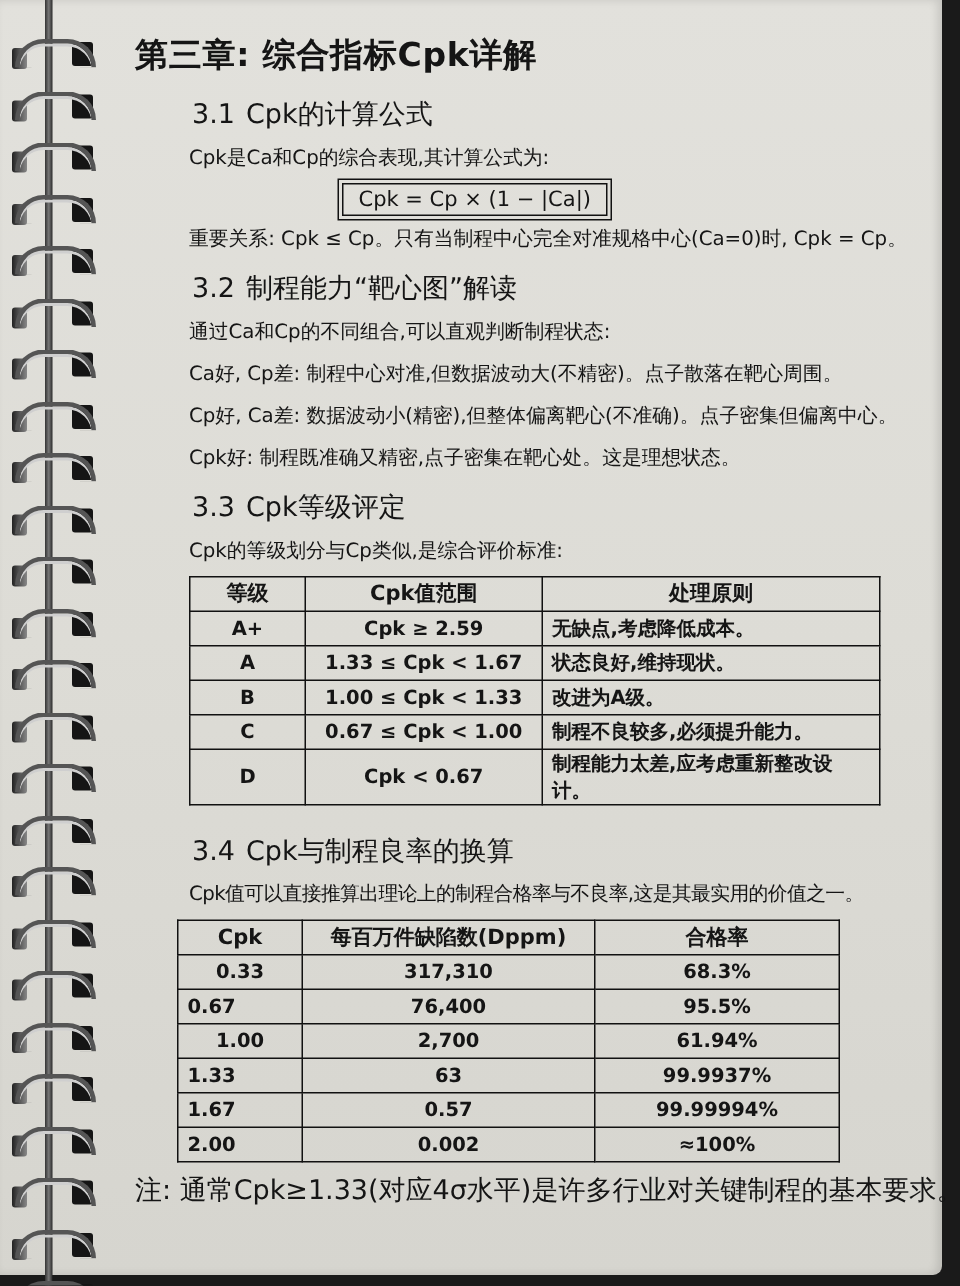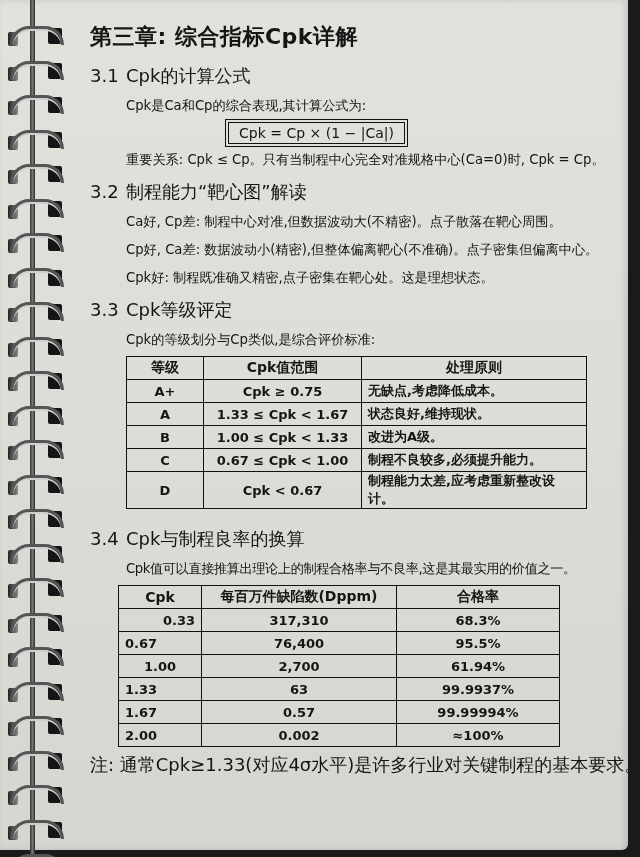--- a/index.html
+++ b/index.html
@@ -36,21 +36,21 @@
     box-shadow: inset 0 2px 0 #cfcfcf;
   }
   .ring .tail {
     position:absolute; left:2px; top:6px; width:10px; height:14px;
     background:linear-gradient(90deg,#222,#888);
     border-radius:2px;
   }
   .content { position:absolute; left:90px; top:22px; width:545px; }
   .chapter-title { font-size:22px; font-weight:bold; margin:0 0 12px 0; letter-spacing:0.5px; }
   .sec-title { font-size:18px; margin:0 0 6px 0; }
-  .sec-title .num { display:inline-block; width:36px; }
+  .sec-title .num { display:inline-block; width:36px;margin-left:38px; }
   .para { font-size:13.2px; margin:0 0 4px 36px; line-height:24px; white-space:nowrap; }
   .formula-wrap { margin:2px 0 4px 0; padding-left:138px; }
   .formula {
     display:inline-block; border:1.5px solid #111; box-shadow:0 0 0 2px #e0dfda, 0 0 0 3px #111;
     padding:2px 10px; font-size:14px;
   }
   table.grid {
     border-collapse:collapse; margin-left:36px; font-size:13px;
   }
   table.grid td, table.grid th {
@@ -208,40 +208,41 @@
     <div class="formula-wrap">
       <span class="formula">Cpk = Cp × (1 − |Ca|)</span>
     </div>
     <div class="para" style="margin-bottom:8px;">重要关系: Cpk ≤ Cp。只有当制程中心完全对准规格中心(Ca=0)时, Cpk = Cp。</div>
   </div>
 
   <div>
     <div class="sec-title">
       <span class="num">3.2</span><span>制程能力“靶心图”解读</span>
     </div>
+    <div class="para">通过Ca和Cp的不同组合,可以直观判断制程状态:</div>
     <div class="para">Ca好, Cp差: 制程中心对准,但数据波动大(不精密)。点子散落在靶心周围。</div>
     <div class="para">Cp好, Ca差: 数据波动小(精密),但整体偏离靶心(不准确)。点子密集但偏离中心。</div>
     <div class="para" style="margin-bottom:8px;">Cpk好: 制程既准确又精密,点子密集在靶心处。这是理想状态。</div>
   </div>
 
   <div>
     <div class="sec-title">
       <span class="num">3.3</span><span>Cpk等级评定</span>
     </div>
     <div class="para">Cpk的等级划分与Cp类似,是综合评价标准:</div>
     <table class="grid t1">
       <tbody>
           <tr>
         <th style="width:64px">等级</th>
         <th style="width:145px">Cpk值范围</th>
         <th class="p" style="width:212px">处理原则</th>
       </tr>
       <tr>
         <td>A+</td>
-        <td>Cpk ≥ 0.75</td>
+        <td>Cpk ≥ 2.59</td>
         <td class="p">无缺点,考虑降低成本。</td>
       </tr>
       <tr>
         <td>A</td>
         <td>1.33 ≤ Cpk &lt; 1.67</td>
         <td class="p">状态良好,维持现状。</td>
       </tr>
       <tr>
         <td>B</td>
         <td>1.00 ≤ Cpk &lt; 1.33</td>
@@ -267,21 +268,21 @@
     </div>
     <div class="para" style="letter-spacing:-0.4px;">Cpk值可以直接推算出理论上的制程合格率与不良率,这是其最实用的价值之一。</div>
     <table class="grid" style="margin-left:28px;">
       <tbody>
           <tr>
         <th style="width:70px">Cpk</th>
         <th style="width:182px">每百万件缺陷数(Dppm)</th>
         <th style="width:150px">合格率</th>
       </tr>
       <tr>
-        <td style="text-align:right">0.33</td>
+        <td style="text-align:center">0.33</td>
         <td>317,310</td>
         <td>68.3%</td>
       </tr>
       <tr>
         <td style="text-align:left">0.67</td>
         <td>76,400</td>
         <td>95.5%</td>
       </tr>
       <tr>
         <td style="text-align:center">1.00</td>

